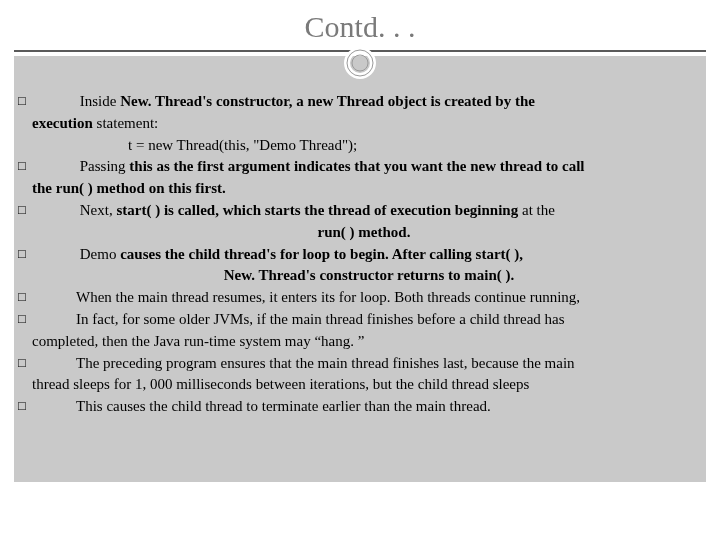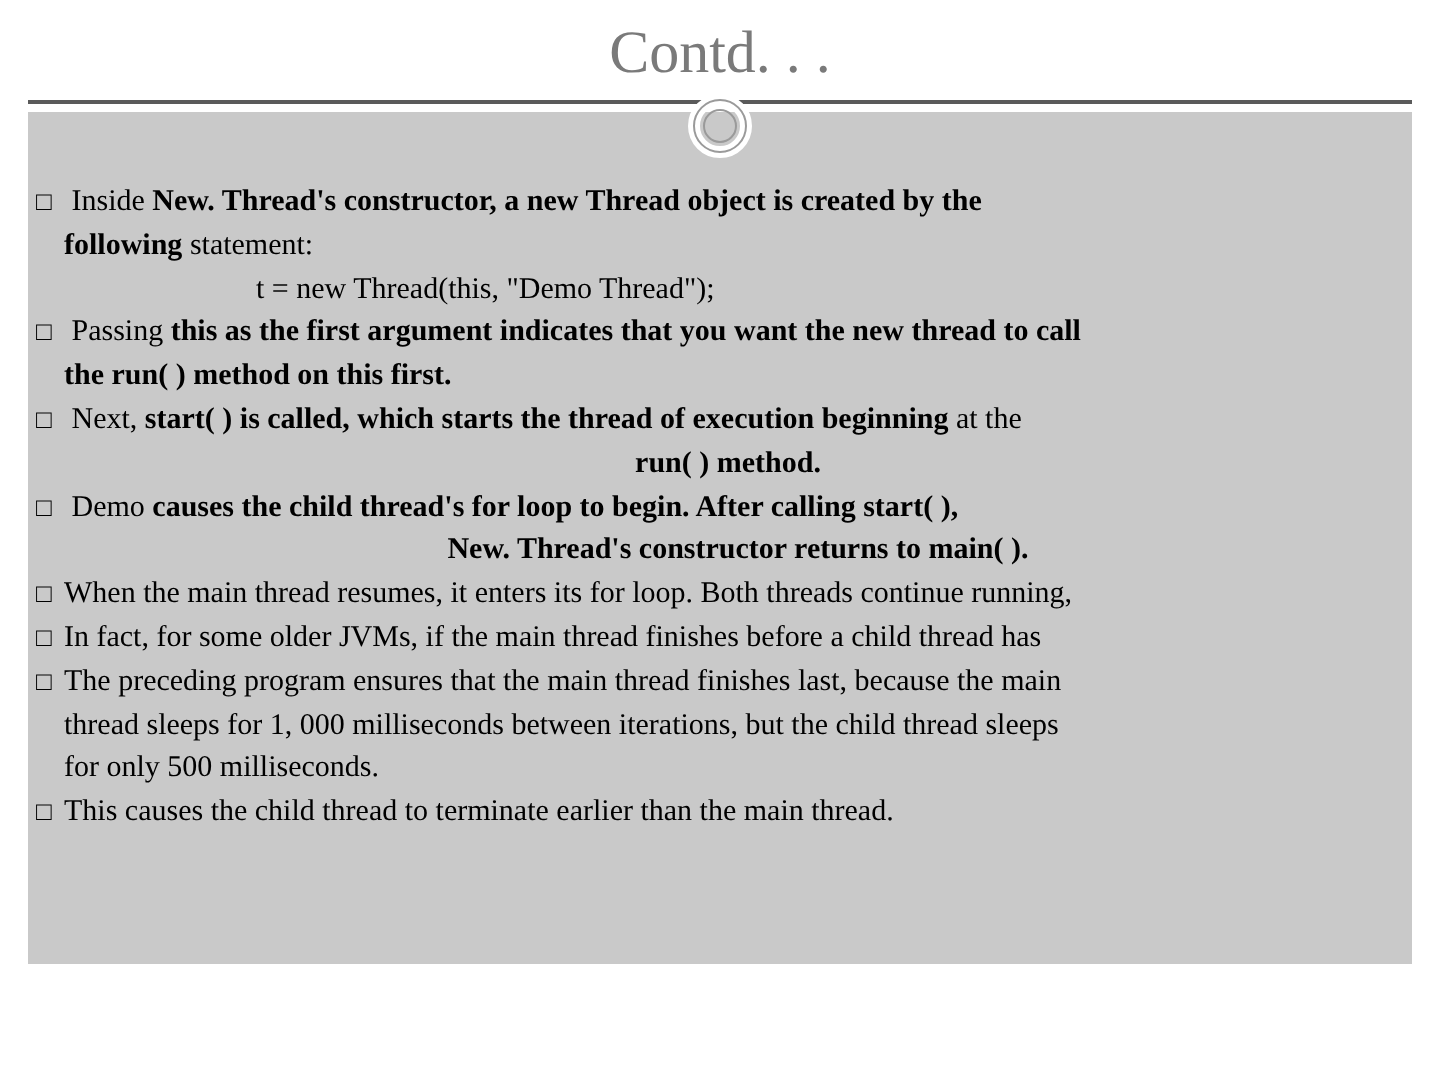--- a/index.html
+++ b/index.html
@@ -62,20 +62,21 @@
   }
   .bullet .box {
     font-family: Arial, sans-serif;
     font-size: 13px;
     display: inline-block;
     width: 14px;
     vertical-align: top;
   }
   .bullet .txt {
     display: inline;
+    margin-left: 44px;
   }
   .indent {
     padding-left: 110px;
   }
   .justify { text-align: justify; }
   b { font-weight: bold; }
 </style>
 </head>
 <body>
 <div class="slide">
@@ -94,21 +95,21 @@
   </div>
 
   <div class="body">
 
     <p class="bullet">
       <span class="box">□</span><span class="txt">
       <span>Inside </span><b>New. Thread's constructor, a new Thread object is created by the</b><span></span>
       </span>
     </p>
     <p style="padding-left:14px;">
-      <b>following </b><span>statement:</span>
+      <b>execution </b><span>statement:</span>
     </p>
     <p class="indent">t = new Thread(this, "Demo Thread");</p>
 
     <p class="bullet">
       <span class="box">□</span><span class="txt">
       <span>Passing </span><b>this as the first argument indicates that you want the new thread to call</b>
       </span>
     </p>
     <p style="padding-left:14px;">
       <b>the run( ) method on this first.</b>
@@ -132,26 +133,26 @@
       <b>New. Thread's constructor returns to main( ).</b>
     </p>
 
     <p class="bullet">
       <span class="box">□</span><span class="txt">When the main thread resumes, it enters its for loop. Both threads continue running,</span>
     </p>
 
     <p class="bullet justify">
       <span class="box">□</span><span class="txt">In fact, for some older JVMs, if the main thread finishes before a child thread has</span>
     </p>
+    <p class="justify" style="padding-left:14px;">completed, then the Java run-time system may “hang. ”</p>
 
     <p class="bullet justify">
       <span class="box">□</span><span class="txt">The preceding program ensures that the main thread finishes last, because the main</span>
     </p>
     <p class="justify" style="padding-left:14px;">thread sleeps for 1, 000 milliseconds between iterations, but the child thread sleeps</p>
-    <p class="justify" style="padding-left:14px;">for only 500 milliseconds.</p>
 
     <p class="bullet">
       <span class="box">□</span><span class="txt">This causes the child thread to terminate earlier than the main thread.</span>
     </p>
 
   </div>
 
 </div>
 
 </body></html>

